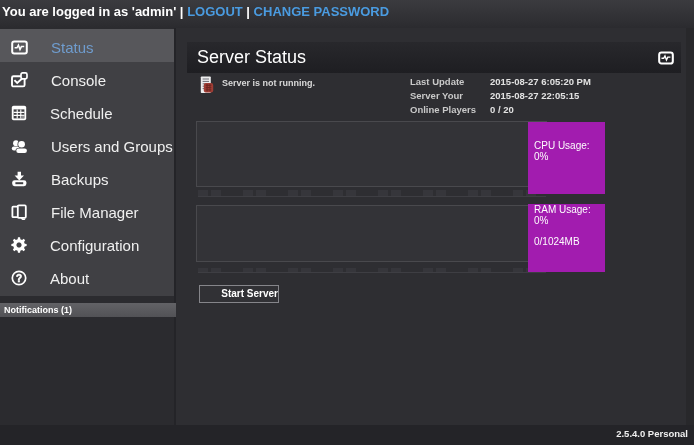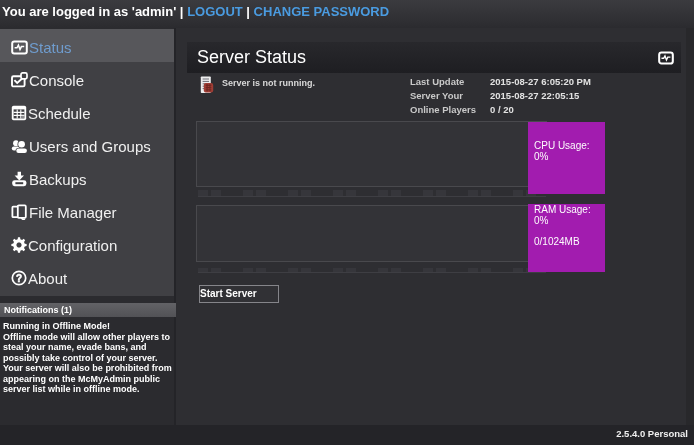--- a/index.html
+++ b/index.html
@@ -3,21 +3,21 @@
 <meta charset="utf-8">
 <style>
 html,body{margin:0;padding:0}
 body{width:694px;height:445px;background:#242428;font-family:"Liberation Sans",sans-serif;position:relative;overflow:hidden}
 .topbar{position:absolute;left:0;top:0;width:694px;height:28px;background:linear-gradient(#3b3b3f,#2b2b2f);box-sizing:border-box;padding:4px 0 0 2px;color:#fff;font-size:13px;font-weight:bold}
 .topbar a{color:#4a9be0;text-decoration:none}
 .sidebar{position:absolute;left:0;top:28px;width:174px;height:397px;background:#2b2b2f}
 .menu{position:absolute;top:1px;left:0;width:174px;padding-bottom:3px;background:#404044}
 .mi{height:33px;background:#404044;color:#f0f0f0;font-size:15px;display:flex;align-items:center;padding-top:3px;box-sizing:border-box}
 .mi svg{margin-left:11px;flex:none}
-.mi .lbl{margin-left:1px;white-space:nowrap}
+.mi .lbl{margin-left:23px;white-space:nowrap}
 .mi.sel{background:#57575b;color:#6f9cce}
 .notifbar{position:absolute;top:275px;left:0;width:208px;height:14px;background:linear-gradient(#626266,#525256);color:#fff;font-size:9px;font-weight:bold;line-height:14px;padding-left:4px;box-sizing:border-box}
 .notifbody{position:absolute;top:293px;left:3px;width:170px;color:#fff;font-size:9px;font-weight:bold;line-height:10.5px}
 .main{position:absolute;left:176px;top:28px;width:510px;height:397px;background:#2e2e32}
 .rstrip{position:absolute;left:686px;top:28px;width:8px;height:397px;background:#28282b}
 .hdr{position:absolute;left:11px;top:14px;width:494px;height:31px;background:linear-gradient(#28282c,#1e1e22);color:#fff;font-size:18px;box-sizing:border-box;padding-left:10px;display:flex;align-items:center}
 .hdr .hicon{margin-left:auto;margin-right:7px;display:flex}
 .srow-icon{position:absolute;left:24px;top:48px}
 .srow-text{position:absolute;left:46px;top:50px;color:#d9d9d9;font-size:9px;font-weight:bold}
 .stable{position:absolute;left:234px;top:48px;font-size:9.5px;font-weight:bold;border-collapse:collapse}
@@ -26,21 +26,21 @@
 .stable td.v{color:#e2e2e2}
 .chart{position:absolute;left:20px;width:351px;background:#333337;border:1px solid #49494d;box-sizing:border-box}
 .chart.cpu{top:93px;height:66px}
 .chart.ram{top:177px;height:57px}
 .ticks{position:absolute;left:22px;width:348px;height:4px;border-bottom:1px solid #3e3e43;background:repeating-linear-gradient(90deg,#36363b 0px,#36363b 10px,transparent 10px,transparent 13px,#36363b 13px,#36363b 23px,transparent 23px,transparent 45px)}
 .ticks.cpu{top:162px;height:6px}
 .ticks.ram{top:240px}
 .gbox{position:absolute;left:352px;width:77px;background:#a21caf;color:#fdfdfd;font-size:10px;box-sizing:border-box;padding-left:6px;display:flex;flex-direction:column;justify-content:center;line-height:10.5px}
 .gbox.cpu{top:94px;height:72px;justify-content:flex-start;padding-top:19px}
 .gbox.ram{top:176px;height:68px;justify-content:flex-start;padding-top:1px}
-.btn{position:absolute;left:23px;top:257px;width:80px;height:18px;background:#313135;border:1px solid #85858a;color:#fff;font-size:10px;font-weight:bold;font-family:"Liberation Sans",sans-serif;text-align:left;line-height:16px;box-sizing:border-box}
+.btn{position:absolute;left:23px;top:257px;width:80px;height:18px;background:#313135;border:1px solid #85858a;color:#fff;font-size:10px;font-weight:bold;font-family:"Liberation Sans",sans-serif;text-align:right;line-height:16px;box-sizing:border-box}
 .version{position:absolute;right:6px;top:428px;color:#f0f0f0;font-size:9.5px;font-weight:bold}
 </style>
 </head>
 <body>
 <div class="topbar">You are logged in as 'admin' | <a>LOGOUT</a> | <a>CHANGE PASSWORD</a></div>
 
 <div class="sidebar">
   <div class="menu">
     <div class="mi sel">
       <svg width="17" height="15" viewBox="0 0 17 15">
@@ -101,21 +101,20 @@
     </div>
     <div class="mi">
       <svg width="16" height="16" viewBox="0 0 16 16">
           <circle cx="8" cy="8" r="6.7" fill="none" stroke="#fff" stroke-width="1.7"></circle>
           <text x="8" y="11.6" font-size="10" font-weight="bold" fill="#fff" stroke="#fff" stroke-width="0.55" text-anchor="middle" font-family="Liberation Sans">?</text>
         </svg>
       <span class="lbl">About</span>
     </div>
   </div>
   <div class="notifbar">Notifications (1)</div>
-  <div class="notifbody">Running in Offline Mode!<br>Offline mode will allow other players to steal your name, evade bans, and possibly take control of your server. Your server will also be prohibited from appearing on the McMyAdmin public server list while in offline mode.</div>
 </div>
 
 <div class="main">
   <div class="hdr">Server Status
     <span class="hicon">
         <svg width="16" height="14" viewBox="0 0 17 15">
           <rect x="1.2" y="1.6" width="14.6" height="11.8" rx="2.5" fill="none" stroke="#fff" stroke-width="2.2"></rect>
           <path d="M3.6 7.8 L6 7.8 L7.4 5.2 L9 9.6 L10.4 6.6 L13.2 6.6" fill="none" stroke="#fff" stroke-width="1.5"></path>
         </svg>
       </span>

